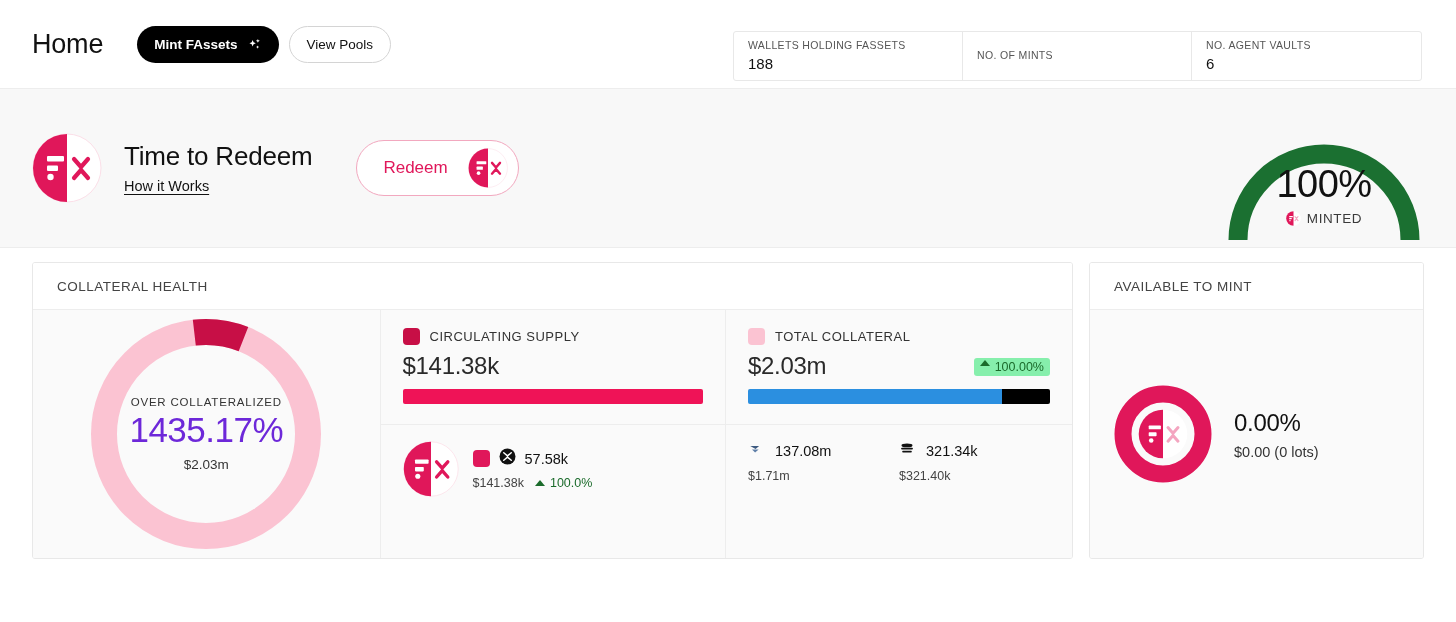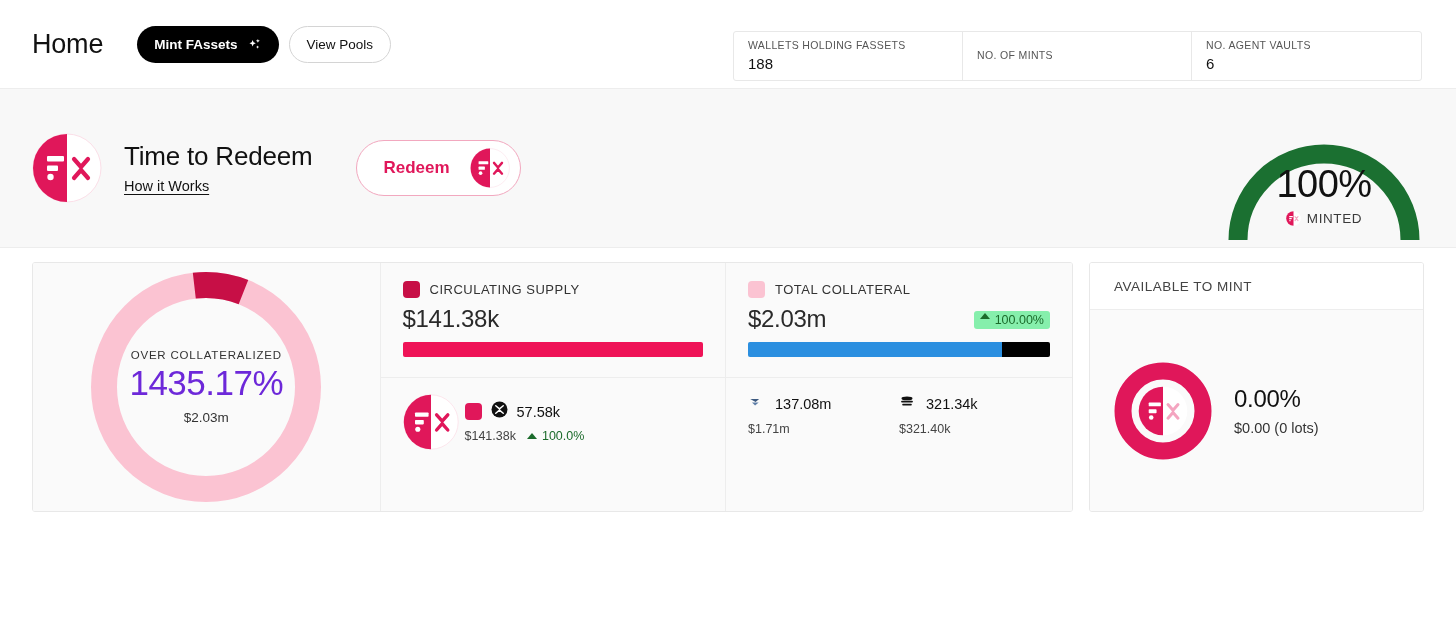--- a/index.html
+++ b/index.html
@@ -130,21 +130,21 @@
     height: 56px;
     padding: 0 10px 0 26px;
     display: inline-flex;
     align-items: center;
     gap: 20px;
     cursor: pointer;
   }
   .redeem-btn .lbl {
     font-size: 17px;
     color: #e0175a;
-    font-weight: 700;
+    font-weight: 400;
   }
   .logo-sm { width: 40px; height: 40px; flex: none; }
 
   
   .gauge {
     position: absolute;
     right: 32px;
     bottom: 0;
     width: 200px;
     height: 112px;
@@ -309,21 +309,21 @@
     display: flex;
     background: #e9e9e9;
   }
   .bar-seg { height: 100%; }
 
   .metric-bottom {
     padding: 16px 22px;
     display: flex;
     align-items: flex-start;
   }
-  .supply-row { display: flex; align-items: center; gap: 6px; }
+  .supply-row { display: flex; align-items: center; gap: 14px; }
   .logo-md { width: 56px; height: 56px; flex: none; }
   .supply-info .line1 {
     display: flex;
     align-items: center;
     gap: 9px;
   }
   .sq { width: 17px; height: 17px; border-radius: 4px; flex: none; }
   .token-amt { font-size: 14.5px; color: #111; }
   .supply-info .line2 {
     display: flex;
@@ -463,20 +463,23 @@
         </svg>
       </span>
       <span>MINTED</span>
     </div>
   </div>
 </div>
 
 <div class="cards">
 
   <div class="card card-collateral">
+    <div class="card-head">
+      <span class="card-head-title">COLLATERAL HEALTH</span>
+    </div>
     <div class="card-body">
 
       <div class="donut-col">
         <div class="donut-wrap">
           <svg width="248" height="248" viewBox="0 0 248 248">
             <circle cx="124" cy="124" r="102" fill="none" stroke="#fbc3d2" stroke-width="26"></circle>
             <circle cx="124" cy="124" r="102" fill="none" stroke="#c70f46" stroke-width="26" stroke-dasharray="51.3 589.7" stroke-dashoffset="13" transform="rotate(-90 124 124)"></circle>
           </svg>
           <div class="donut-center">
             <div class="donut-label">OVER COLLATERALIZED</div>

